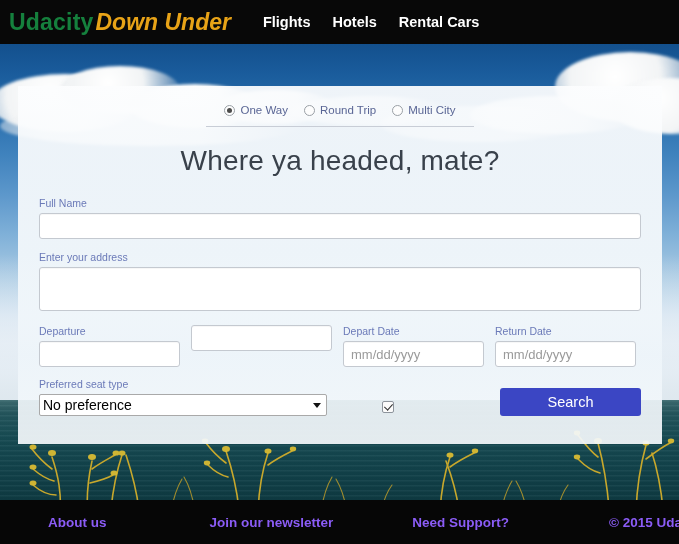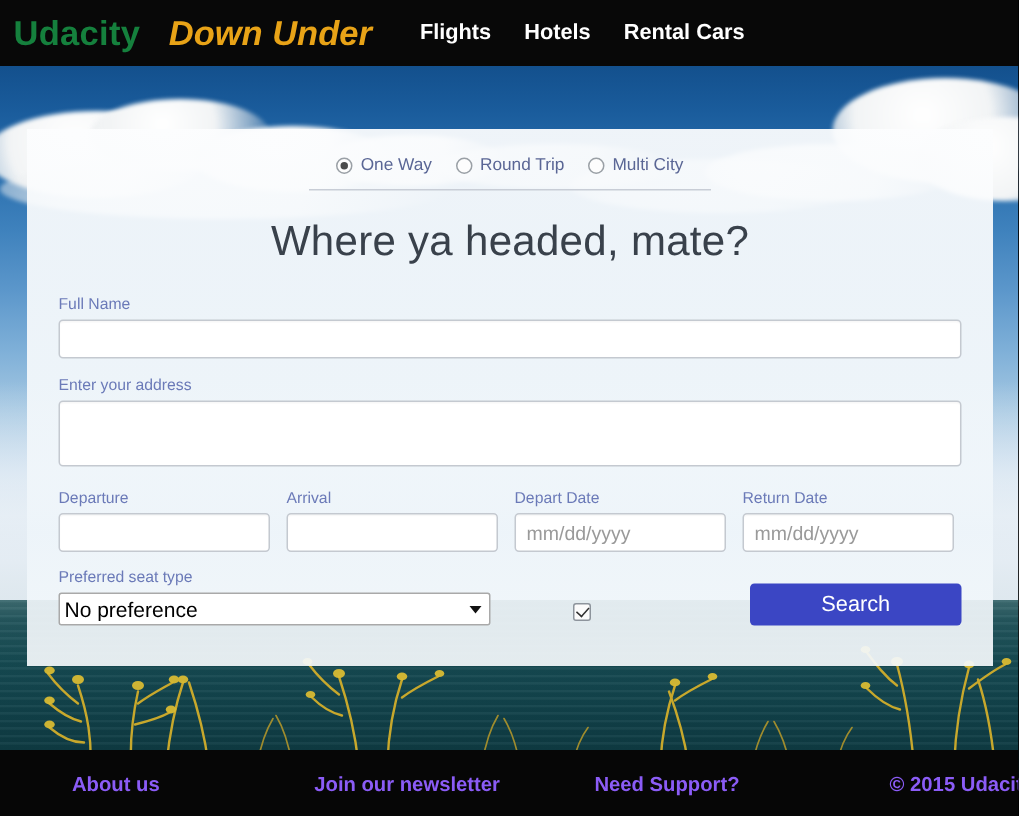--- a/index.html
+++ b/index.html
@@ -72,21 +72,21 @@
 
   
   .topbar {
     position: absolute; left: 0; top: 0; width: 679px; height: 44px;
     background: #080808;
     display: flex; align-items: center;
     z-index: 20;
   }
   .brand { margin-left: 9px; font-size: 23px; line-height: 1; white-space: nowrap; }
   .brand .b1 { color: #15803d; font-weight: 700; letter-spacing: .2px; }
-  .brand .b2 { color: #e8a317; font-style: italic; font-weight: 700; margin-left: 19px; }
+  .brand .b2 { color: #e8a317; font-style: italic; font-weight: 700; margin-left: 2px; }
   .nav { margin-left: 32px; display: flex; align-items: center; }
   .nav a {
     color: #ffffff; text-decoration: none; font-size: 14.5px; font-weight: 700;
     margin-right: 22px; white-space: nowrap;
   }
 
   
   .panel {
     position: absolute;
     left: 18px; top: 86px;
@@ -231,21 +231,21 @@
     background: #060606;
     display: flex; align-items: center;
     z-index: 20;
   }
   .footer a, .footer span {
     color: #8b5cf6; text-decoration: none;
     font-size: 13.5px; font-weight: 700; white-space: nowrap;
   }
   .f1 { margin-left: 48px; }
   .f2 { margin-left: 103px; }
-  .f3 { margin-left: 63px; }
+  .f3 { margin-left: 79px; }
   .f4 { margin-left: 100px; }
 </style>
 </head>
 <body>
 
 <div id="page">
 
   <div class="photo">
     <div class="cloud cl1"></div>
     <div class="cloud cl2"></div>
@@ -365,21 +365,20 @@
         <label class="field-label">Enter your address</label>
         <textarea class="txt-area" placeholder="" style=""></textarea>
       </div>
 
       <div class="grid4">
         <div class="g-col g-dep">
           <label class="field-label">Departure</label>
           <input class="txt-input" type="text" placeholder="" style="">
         </div>
         <div class="g-col g-arr">
-          <label class="field-label">Arrival</label>
           <input class="txt-input" type="text" placeholder="" style="">
         </div>
         <div class="g-col g-dd">
           <label class="field-label">Depart Date</label>
           <input class="txt-input" type="text" placeholder="mm/dd/yyyy" style="">
         </div>
         <div class="g-col g-rd">
           <label class="field-label">Return Date</label>
           <input class="txt-input" type="text" placeholder="mm/dd/yyyy" style="">
         </div>

